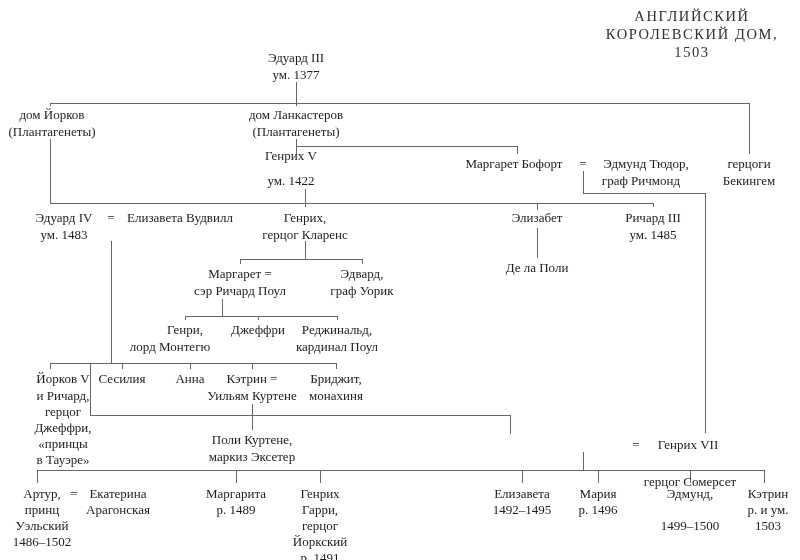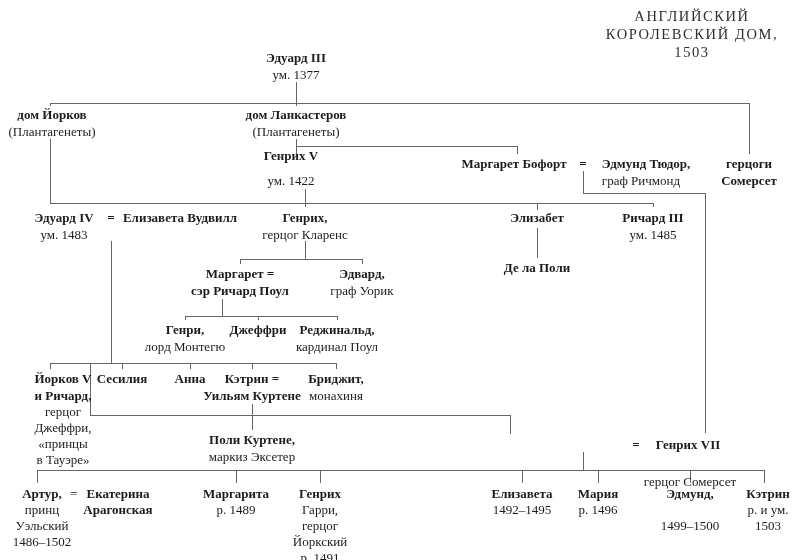--- a/index.html
+++ b/index.html
@@ -5,21 +5,21 @@
   html,body{margin:0;padding:0;}
   body{
     width:800px;height:560px;overflow:hidden;background:#ffffff;
     font-family:"Liberation Serif","DejaVu Serif",serif;color:#1c1c1c;
   }
   #chart{position:relative;width:800px;height:560px;background:#ffffff;}
   .t{
     position:absolute;transform:translateX(-50%);
     white-space:nowrap;font-size:13px;line-height:15px;text-align:center;
   }
-  .b{font-weight:bold;}
+  .b{font-weight:normal;}
   .title-line{
     font-size:14.5px;letter-spacing:1.6px;color:#2e2e2e;line-height:18px;
   }
   svg.connectors{position:absolute;left:0;top:0;}
 </style>
 </head>
 <body>
 
 <div id="chart">
 
@@ -70,40 +70,40 @@
   <div class="t b" style="left:296px;top:107px">дом Ланкастеров</div>
   <div class="t" style="left:296px;top:124px">(Плантагенеты)</div>
 
   <div class="t b" style="left:291px;top:148px">Генрих V</div>
   <div class="t" style="left:291px;top:173px">ум. 1422</div>
   <div class="t b" style="left:514px;top:156px">Маргарет Бофорт</div>
   <div class="t b" style="left:583px;top:156px">=</div>
   <div class="t b" style="left:646px;top:156px">Эдмунд Тюдор,</div>
   <div class="t" style="left:641px;top:173px">граф Ричмонд</div>
   <div class="t b" style="left:749px;top:156px">герцоги</div>
-  <div class="t b" style="left:749px;top:173px">Сомерсет</div>
+  <div class="t b" style="left:749px;top:173px">Бекингем</div>
 
   <div class="t b" style="left:64px;top:210px">Эдуард IV</div>
   <div class="t b" style="left:111px;top:210px">=</div>
   <div class="t b" style="left:180px;top:210px">Елизавета Вудвилл</div>
   <div class="t" style="left:64px;top:227px">ум. 1483</div>
   <div class="t b" style="left:305px;top:210px">Генрих,</div>
   <div class="t" style="left:305px;top:227px">герцог Кларенс</div>
   <div class="t b" style="left:537px;top:210px">Элизабет</div>
   <div class="t b" style="left:653px;top:210px">Ричард III</div>
   <div class="t" style="left:653px;top:227px">ум. 1485</div>
   <div class="t b" style="left:537px;top:260px">Де ла Поли</div>
 
   <div class="t b" style="left:240px;top:266px">Маргарет =</div>
   <div class="t b" style="left:240px;top:283px">сэр Ричард Поул</div>
   <div class="t b" style="left:362px;top:266px">Эдвард,</div>
   <div class="t" style="left:362px;top:283px">граф Уорик</div>
 
   <div class="t b" style="left:185px;top:322px">Генри,</div>
-  <div class="t" style="left:185px;top:339px">лорд Монтегю</div>
+  <div class="t" style="left:170px;top:339px">лорд Монтегю</div>
   <div class="t b" style="left:258px;top:322px">Джеффри</div>
   <div class="t b" style="left:337px;top:322px">Реджинальд,</div>
   <div class="t" style="left:337px;top:339px">кардинал Поул</div>
 
   <div class="t b" style="left:63px;top:371px">Йорков V</div>
   <div class="t b" style="left:63px;top:388px">и Ричард,</div>
   <div class="t" style="left:63px;top:404px">герцог</div>
   <div class="t" style="left:63px;top:420px">Джеффри,</div>
   <div class="t" style="left:63px;top:436px">«принцы</div>
   <div class="t" style="left:63px;top:452px">в Тауэре»</div>

